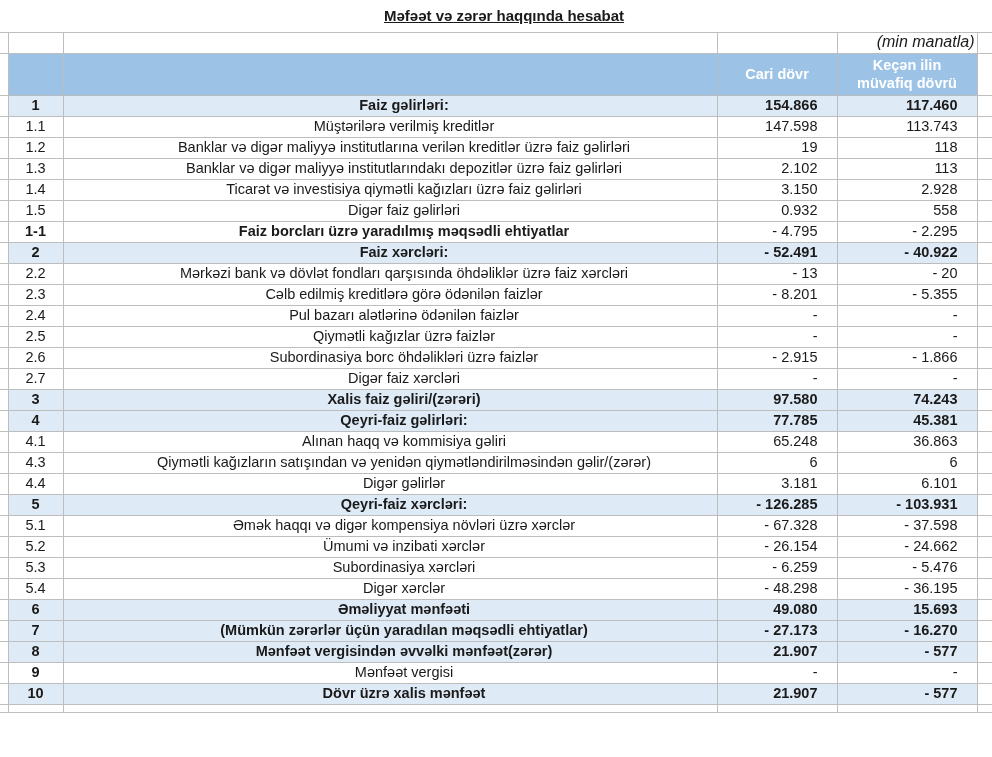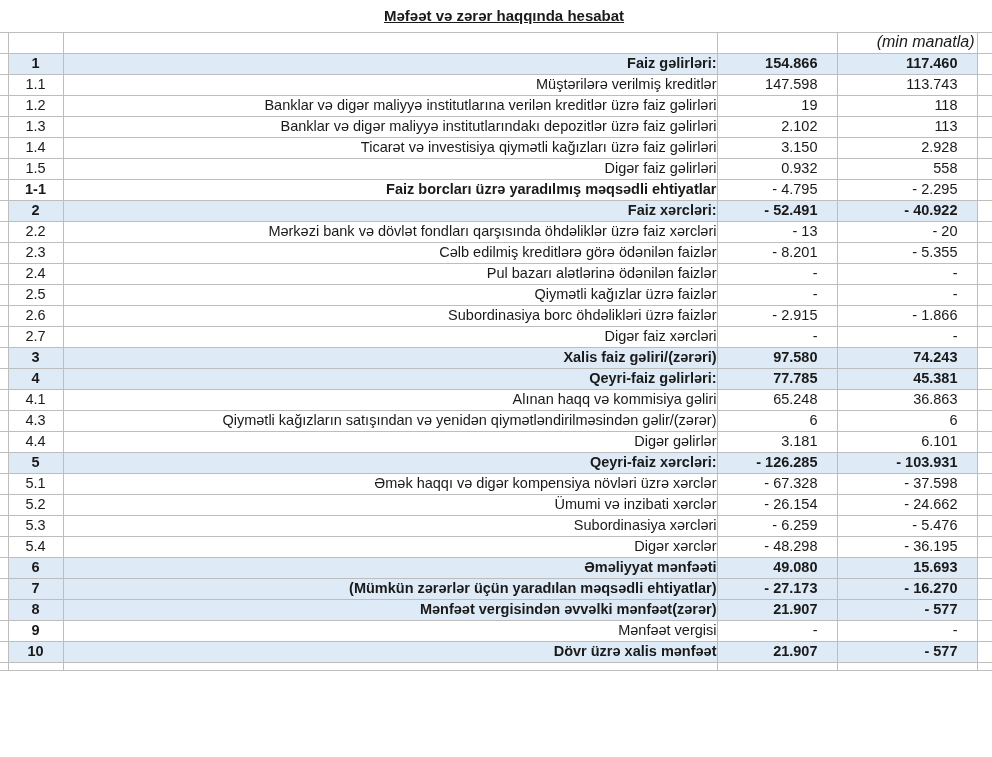--- a/index.html
+++ b/index.html
@@ -38,21 +38,21 @@
     font-weight:700;height:42px;text-align:center;
     border:1px solid var(--border);white-space:pre-line;line-height:1.25;
   }
   tr.header-row td.edge{border-bottom:1px solid var(--border);}
 
   
   tbody.data td{height:21px;border:1px solid var(--border);}
   tbody.data td.c-thin{border-left:none;border-right:1px solid var(--border);background:#fff;}
   tbody.data td.c-edge{border-right:none;background:#fff;}
   tbody.data td.c-num{text-align:center;}
-  tbody.data td.c-label{text-align:right;padding-left:28px;}
+  tbody.data td.c-label{text-align:center;padding-left:28px;}
   tbody.data td.c-current,tbody.data td.c-previous{text-align:right;padding-right:19px;}
 
   tr.section td.c-num,tr.section td.c-label,tr.section td.c-current,tr.section td.c-previous{
     background:var(--section-bg);font-weight:700;
   }
   tr.subtotal td.c-num,tr.subtotal td.c-label{font-weight:700;}
   tr.taxrow td.c-num{font-weight:700;}
 
   tr.spacer td{height:8px;border-bottom:1px solid var(--border);}
   tr.spacer td.v{border-right:1px solid var(--border);}
@@ -78,20 +78,29 @@
         </td>
       </tr>
       <tr class="note-row">
         <td></td>
         <td class="mid"></td>
         <td class="mid"></td>
         <td class="mid"></td>
         <td class="note-cell">(min manatla)</td>
         <td></td>
       </tr>
+      <tr class="header-row">
+        <td class="edge"></td>
+        <th></th>
+        <th></th>
+        <th>Cari dövr</th>
+        <th>Keçən ilin
+müvafiq dövrü</th>
+        <td class="edge"></td>
+      </tr>
     </tbody>
 
     <tbody class="data">
         <tr class="section">
     <td class="c-thin"></td>
     <td class="c-num">1</td>
     <td class="c-label">Faiz gəlirləri:</td>
     <td class="c-current">154.866</td>
     <td class="c-previous">117.460</td>
     <td class="c-edge"></td>

